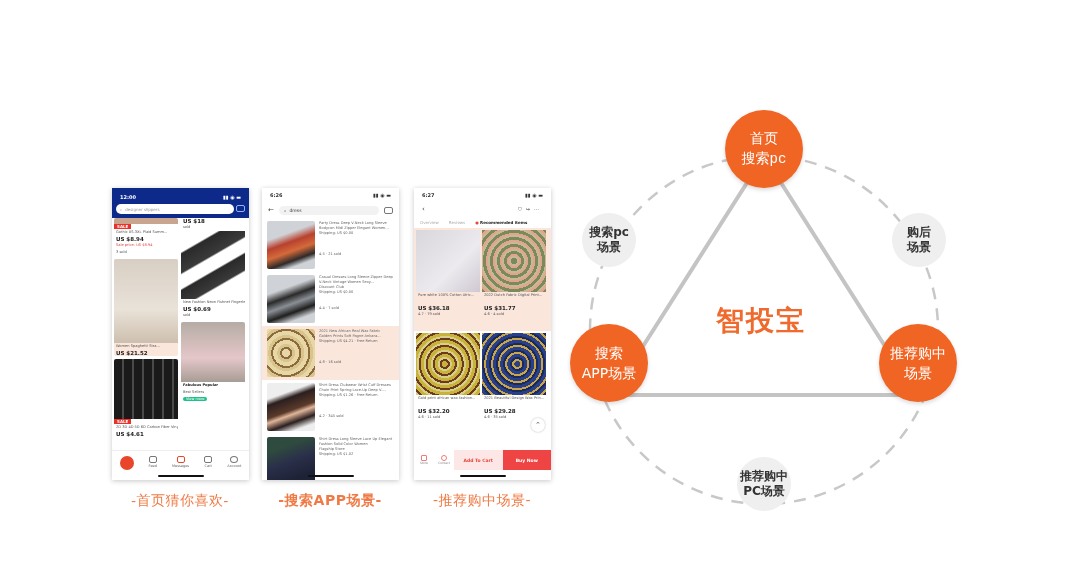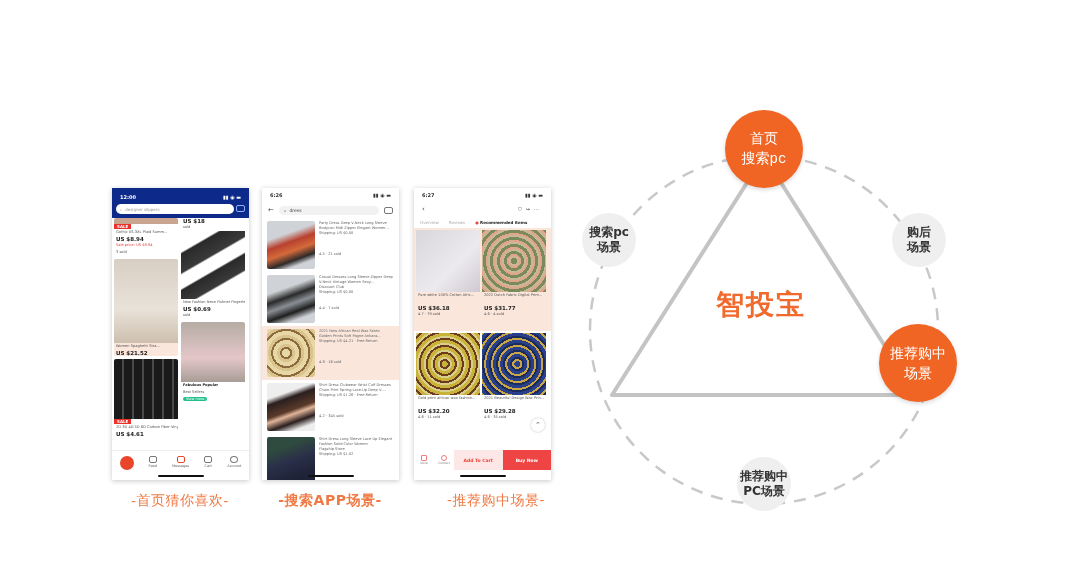--- a/index.html
+++ b/index.html
@@ -63,21 +63,21 @@
   .bb-ic { width:20px; display:flex; flex-direction:column; align-items:center; justify-content:center; font-size:3px; color:#888; }
   .bb-ic .ic { width:6px; height:6px; border:1px solid #f07b7b; border-radius:1px; }
   .addcart { flex:1; background:#fde7e6; color:#e8453b; font-size:4.5px; font-weight:bold; display:flex; align-items:center; justify-content:center;}
   .buynow { flex:1; background:#ef4444; color:#fff; font-size:4.5px; font-weight:bold; display:flex; align-items:center; justify-content:center;}
   .upbtn { position:absolute; right:6px; bottom:48px; width:14px; height:14px; border-radius:50%; background:#fff; box-shadow:0 0 2px rgba(0,0,0,0.3); font-size:7px; text-align:center; line-height:14px; color:#555;}
   
   .diagram { position:absolute; left:566px; top:104px; width:400px; height:420px; }
   .node { position:absolute; border-radius:50%; display:flex; align-items:center; justify-content:center; text-align:center; flex-direction:column; }
   .node.big { width:78px; height:78px; background:#f06524; color:#fff; font-size:14px; line-height:20px; box-shadow:0 2px 4px rgba(0,0,0,0.15); }
   .node.small { width:54px; height:54px; background:#efefef; color:#333; font-size:12px; line-height:15px; font-weight:bold;}
-  .center-label { position:absolute; color:#ef6a2c; font-size:28px; font-weight:bold; letter-spacing:2px; }
+  .center-label { position:absolute; color:#ef6a2c; font-size:28px; font-weight:bold; letter-spacing:2px;margin-top:16px; }
 </style>
 </head>
 <body>
 
 <div class="headline">
 </div>
 
 <div class="phone" id="p1">
   <div class="topbar">
     <div class="status">
@@ -264,33 +264,37 @@
       </div>
     <div class="bb-ic">
         <div class="ic" style="border-radius:50%"></div>
         <span>Contact</span>
       </div>
     <div class="addcart">Add To Cart</div>
     <div class="buynow">Buy Now</div>
   </div>
   <div class="homebar"></div>
 </div>
-<div class="caption" style="left:421px;">-推荐购中场景-</div>
+<div class="caption" style="left:407px;">-推荐购中场景-</div>
 
 <div class="diagram">
   <svg width="400" height="420" style="position:absolute;left:0;top:0;">
     <circle cx="198" cy="226" r="174" fill="none" stroke="#c8c8c8" stroke-width="2.5" stroke-dasharray="12 9"></circle>
     <polygon points="198,52 46,291 350,291" fill="none" stroke="#c4c4c4" stroke-width="4" stroke-linejoin="round"></polygon>
   </svg>
   <div class="center-label" style="left:150px;top:182px;">智投宝</div>
 
   <div class="node big" style="left:159px;top:6px;font-family:Liberation Mono, monospace;">
     <span>首页</span>
     <span>搜索pc</span>
   </div>
+  <div class="node big" style="left:4px;top:220px;">
+    <span>搜索</span>
+    <span>APP场景</span>
+  </div>
   <div class="node big" style="left:313px;top:220px;">
     <span>推荐购中</span>
     <span>场景</span>
   </div>
 
   <div class="node small" style="left:16px;top:109px;">
     <span>搜索pc</span>
     <span>场景</span>
   </div>
   <div class="node small" style="left:326px;top:109px;">

